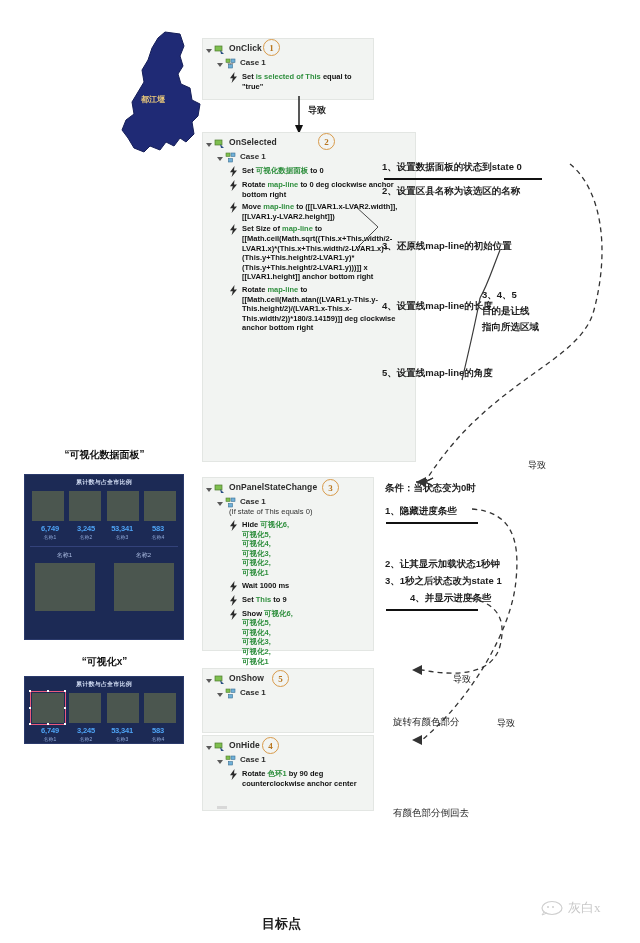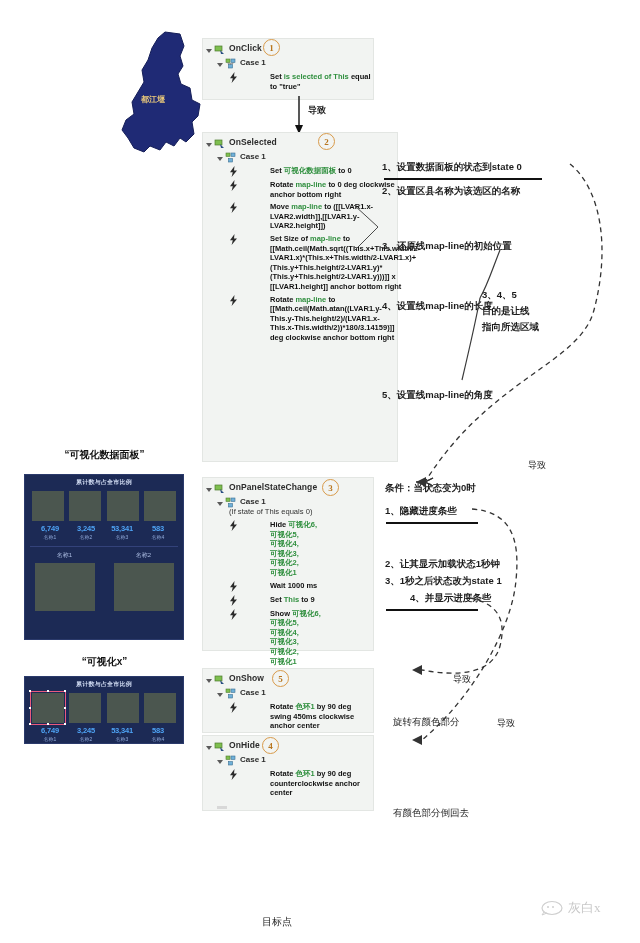--- a/index.html
+++ b/index.html
@@ -19,21 +19,21 @@
   .tri{
     width:0;height:0;border-left:4px solid #5a5a5a;border-top:3px solid transparent;
     border-bottom:3px solid transparent;margin:5px 3px 0 0;
     transform:rotate(90deg);flex:0 0 auto;
   }
   .ico{flex:0 0 auto;margin-right:4px;margin-top:1px;}
   .ev-title{font-size:8.5px;font-weight:700;color:#2b2b2b;letter-spacing:.1px;line-height:11px;}
   .case-row{margin-left:11px;}
   .case-label{font-size:8px;font-weight:700;color:#2b2b2b;line-height:11px;}
   .case-cond{font-size:7.6px;color:#333;line-height:10px;margin-left:26px;margin-top:-1px;}
-  .act{display:flex;margin-left:26px;margin-top:3px;gap:28px;}
+  .act{display:flex;margin-left:26px;margin-top:3px;}
   .act-txt{font-size:7.5px;line-height:9.6px;color:#111;font-weight:600;}
   .act-txt .g{color:#2f8f3e;font-weight:600;}
   .act-txt .n{color:#111;font-weight:700;}
   .bolt{flex:0 0 auto;width:9px;margin-right:4px;margin-top:0px;}
 
   
   .badge{
     position:absolute;width:15px;height:15px;border-radius:50%;
     border:1.2px solid #d89a4a;color:#b8761f;font-size:9px;font-weight:700;
     display:flex;align-items:center;justify-content:center;background:transparent;
@@ -61,21 +61,21 @@
   .bigs{display:flex;justify-content:space-around;margin-top:3px;}
   .bigtile{background:#4b564f;}
   .sel-ring{position:absolute;border:1.5px solid #e8597d;box-sizing:border-box;}
   .handle{position:absolute;width:2px;height:2px;background:#ffffff;}
 
   
   .maplabel{position:absolute;color:#e8c77a;font-size:8px;font-weight:700;}
 
   
   .wm{position:absolute;color:#c9c9c9;font-size:13px;font-family:"Liberation Serif",serif;}
-  .bottom-note{position:absolute;font-size:10px;font-weight:400;color:#1d1d1d;}
+  .bottom-note{position:absolute;font-size:13px;font-weight:700;color:#1d1d1d;}
   svg{display:block;}
 </style>
 </head>
 <body>
 
 <svg class="abs" style="left:118px;top:30px;" width="96" height="135">
   <path d="M47,2 L62,4 L66,16 L62,26 L65,36 L60,44 L63,54 L72,58 L74,70 L82,74 L80,86 L74,92 L76,104 L68,112 L62,108 L56,116 L48,112 L42,120 L32,116 L26,122 L16,118 L10,108 L4,100 L8,90 L16,84 L14,72 L20,62 L26,52 L24,40 L30,30 L34,18 L40,8 Z" fill="#1f2a75" stroke="#151e58" stroke-width="1"></path>
 </svg>
 <div class="maplabel" style="left:141px;top:94px;">都江堰</div>
 
@@ -110,21 +110,21 @@
   </div>
 </div>
 <div class="badge" style="left:263px;top:39px;">1</div>
 
 <svg class="abs" style="left:294px;top:96px;" width="16" height="40">
   <line x1="5" y1="0" x2="5" y2="30" stroke="#111" stroke-width="1.4"></line>
   <path d="M5,38 L1,29 L9,29 Z" fill="#111"></path>
 </svg>
 <div class="note" style="left:308px;top:103px;font-size:9px;">导致</div>
 
-<div class="sheet" style="left:202px;top:132px;width:196px;height:330px;">
+<div class="sheet" style="left:202px;top:132px;width:214px;height:330px;">
   <div class="row" style="padding:4px 0 0 4px;">
     <div class="tri"></div>
     <svg class="ico" width="11" height="11" viewBox="0 0 11 11">
       <rect x="1" y="2" width="7" height="5" fill="#7ebf4f" stroke="#4d7a2e" stroke-width=".7"></rect>
       <path d="M6,6 L10,10 L7,10 Z" fill="#2b4f84"></path>
     </svg>
     <div class="ev-title">OnSelected</div>
   </div>
   <div class="row case-row" style="padding:2px 0 0 4px;">
     <div class="tri"></div>
@@ -187,21 +187,21 @@
     </div>
   </div>
 </div>
 <div class="badge" style="left:318px;top:133px;">2</div>
 
 <div class="note" style="left:382px;top:159px;">1、设置数据面板的状态到state 0</div>
 <div class="abs" style="left:384px;top:178px;width:158px;height:1.6px;background:#111;"></div>
 <div class="note" style="left:382px;top:183px;">2、设置区县名称为该选区的名称</div>
 <div class="note" style="left:382px;top:238px;">3、还原线map-line的初始位置</div>
 <div class="note" style="left:382px;top:298px;">4、设置线map-line的长度</div>
-<div class="note" style="left:382px;top:387px;">5、设置线map-line的角度</div>
+<div class="note" style="left:382px;top:365px;">5、设置线map-line的角度</div>
 
 <svg class="abs" style="left:352px;top:205px;" width="40" height="52">
   <path d="M2,0 L26,22 L2,46" stroke="#4a4a4a" stroke-width="1" fill="none"></path>
 </svg>
 <svg class="abs" style="left:440px;top:250px;" width="70" height="150">
   <path d="M60,0 C52,20 48,34 40,48" stroke="#3a3a3a" stroke-width="1.2" fill="none"></path>
   <path d="M40,48 C36,70 30,96 22,130" stroke="#3a3a3a" stroke-width="1.2" fill="none"></path>
 </svg>
 <div class="note" style="left:482px;top:287px;line-height:16px;white-space:pre;">3、4、5
 目的是让线
@@ -295,30 +295,20 @@
     <div class="ev-title">OnShow</div>
   </div>
   <div class="row case-row" style="padding:2px 0 0 4px;">
     <div class="tri"></div>
     <svg class="ico" width="11" height="11" viewBox="0 0 11 11">
       <rect x="1" y="1" width="4" height="3.4" fill="#7ebf4f" stroke="#4d7a2e" stroke-width=".6"></rect>
       <rect x="6" y="1" width="4" height="3.4" fill="#6fb0d8" stroke="#3a6f92" stroke-width=".6"></rect>
       <rect x="3.5" y="6.6" width="4" height="3.4" fill="#6fb0d8" stroke="#3a6f92" stroke-width=".6"></rect>
     </svg>
     <div class="case-label">Case 1</div>
-  </div>
-  <div class="act">
-    <svg class="bolt" width="9" height="11" viewBox="0 0 9 11">
-        <path d="M5.5,0 L1,6.2 L3.8,6.2 L2.6,11 L8,4.6 L5,4.6 Z" fill="#2b2b2b"></path>
-      </svg>
-    <div class="act-txt">
-      <span class="n">Rotate</span>
-      <span class="g">色环1</span>
-      <span class="n">by 90 deg swing 450ms clockwise anchor center</span>
-    </div>
   </div>
 </div>
 <div class="badge" style="left:272px;top:670px;">5</div>
 
 <div class="sheet" style="left:202px;top:735px;width:172px;height:76px;">
   <div class="row" style="padding:4px 0 0 4px;">
     <div class="tri"></div>
     <svg class="ico" width="11" height="11" viewBox="0 0 11 11">
       <rect x="1" y="2" width="7" height="5" fill="#7ebf4f" stroke="#4d7a2e" stroke-width=".7"></rect>
       <path d="M6,6 L10,10 L7,10 Z" fill="#2b4f84"></path>

